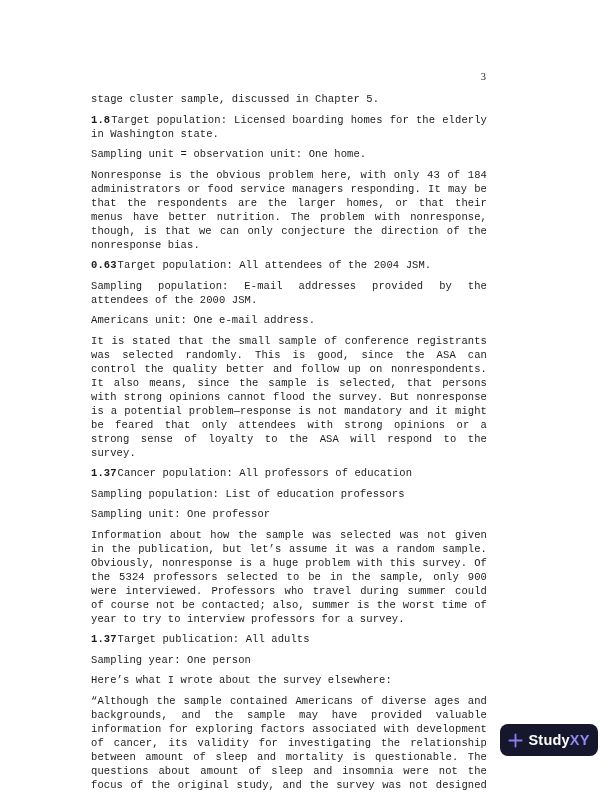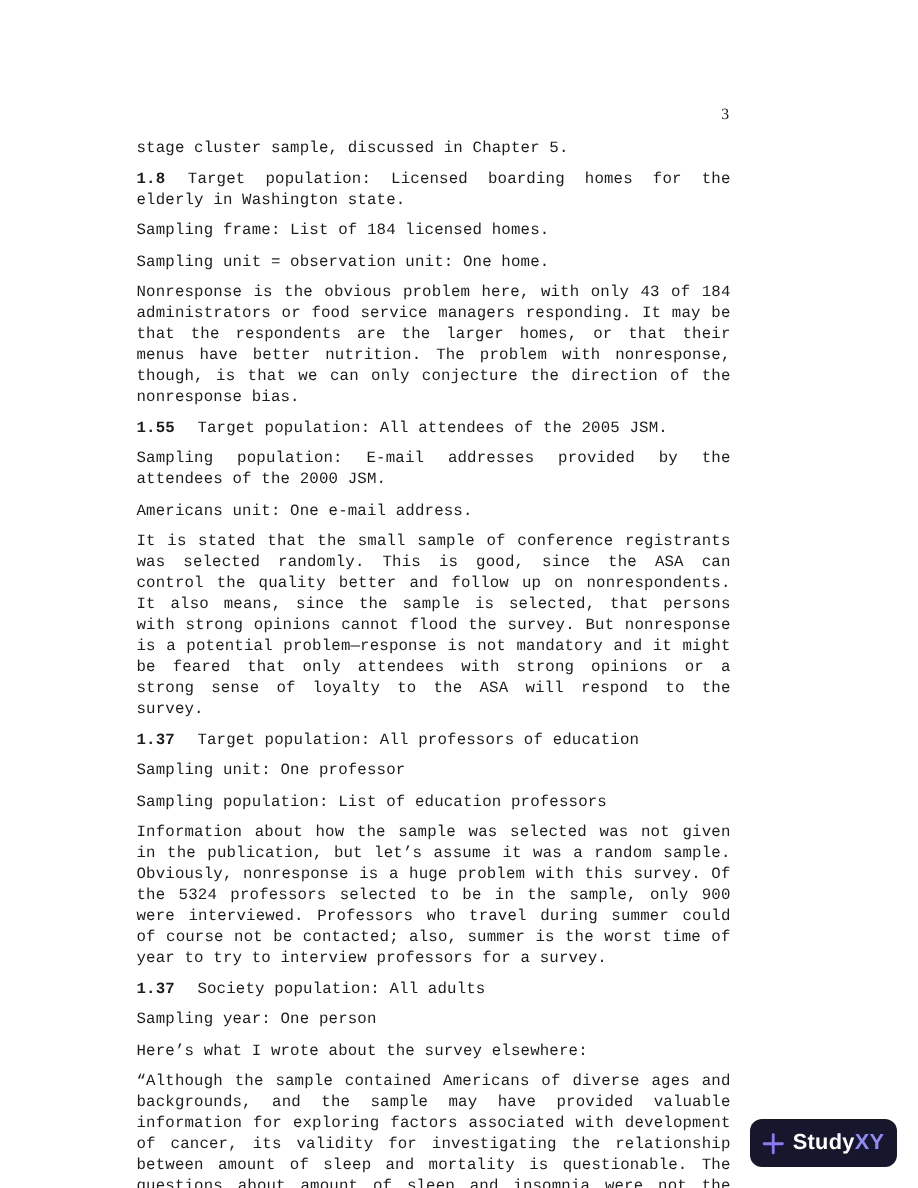--- a/index.html
+++ b/index.html
@@ -34,29 +34,29 @@
   }
   .content p {
     margin: 0 0 6.5px 0;
     font-size: 10.5px;
     line-height: 14px;
     text-align: justify;
     letter-spacing: 0.1px;
   }
   .sec-num {
     font-weight: bold;
-    margin-right: 15px;
+    margin-right: 1px;
   }
   .sec-num:empty {
     display: none;
   }
   .logo-badge {
     position: absolute;
     left: 500px;
-    top: 746px;
+    top: 724px;
     width: 98px;
     height: 32px;
     background: #16162d;
     border-radius: 8px;
     display: flex;
     align-items: center;
     justify-content: center;
     gap: 5px;
     font-family: "Liberation Sans", sans-serif;
   }
@@ -76,32 +76,31 @@
 </head>
 <body>
 
 <div class="page">
 
   <div class="page-number">3</div>
 
   <div class="content">
     <p><span>stage cluster sample, discussed in Chapter 5.</span></p>
     <p><span class="sec-num">1.8</span><span>Target population: Licensed boarding homes for the elderly in Washington state.</span></p>
-    <p><span>Sampling frame: List of 184 licensed homes.</span></p>
     <p><span>Sampling unit = observation unit: One home.</span></p>
     <p><span>Nonresponse is the obvious problem here, with only 43 of 184 administrators or food service managers responding. It may be that the respondents are the larger homes, or that their menus have better nutrition. The problem with nonresponse, though, is that we can only conjecture the direction of the nonresponse bias.</span></p>
-    <p><span class="sec-num">1.55</span><span>Target population: All attendees of the 2005 JSM.</span></p>
+    <p><span class="sec-num">0.63</span><span>Target population: All attendees of the 2004 JSM.</span></p>
     <p><span>Sampling population: E-mail addresses provided by the attendees of the 2000 JSM.</span></p>
     <p><span>Americans unit: One e-mail address.</span></p>
     <p><span>It is stated that the small sample of conference registrants was selected randomly. This is good, since the ASA can control the quality better and follow up on nonrespondents. It also means, since the sample is selected, that persons with strong opinions cannot flood the survey. But nonresponse is a potential problem—response is not mandatory and it might be feared that only attendees with strong opinions or a strong sense of loyalty to the ASA will respond to the survey.</span></p>
-    <p><span class="sec-num">1.37</span><span>Target population: All professors of education</span></p>
+    <p><span class="sec-num">1.37</span><span>Cancer population: All professors of education</span></p>
+    <p><span>Sampling population: List of education professors</span></p>
     <p><span>Sampling unit: One professor</span></p>
-    <p><span>Sampling population: List of education professors</span></p>
     <p><span>Information about how the sample was selected was not given in the publication, but let’s assume it was a random sample. Obviously, nonresponse is a huge problem with this survey. Of the 5324 professors selected to be in the sample, only 900 were interviewed. Professors who travel during summer could of course not be contacted; also, summer is the worst time of year to try to interview professors for a survey.</span></p>
-    <p><span class="sec-num">1.37</span><span>Society population: All adults</span></p>
+    <p><span class="sec-num">1.37</span><span>Target publication: All adults</span></p>
     <p><span>Sampling year: One person</span></p>
     <p><span>Here’s what I wrote about the survey elsewhere:</span></p>
     <p><span>“Although the sample contained Americans of diverse ages and backgrounds, and the sample may have provided valuable information for exploring factors associated with development of cancer, its validity for investigating the relationship between amount of sleep and mortality is questionable.  The questions about amount of sleep and insomnia were not the focus of the original study, and the survey was not designed to obtain accurate responses to those questions. The design did not allow</span></p>
   </div>
 
   <div class="logo-badge">
     <svg class="plus" viewBox="0 0 16 16" aria-hidden="true">
       <line x1="8" y1="1.5" x2="8" y2="14.5" stroke="#8d7bee" stroke-width="2" stroke-linecap="round"></line>
       <line x1="1.5" y1="8" x2="14.5" y2="8" stroke="#8d7bee" stroke-width="2" stroke-linecap="round"></line>
     </svg>

